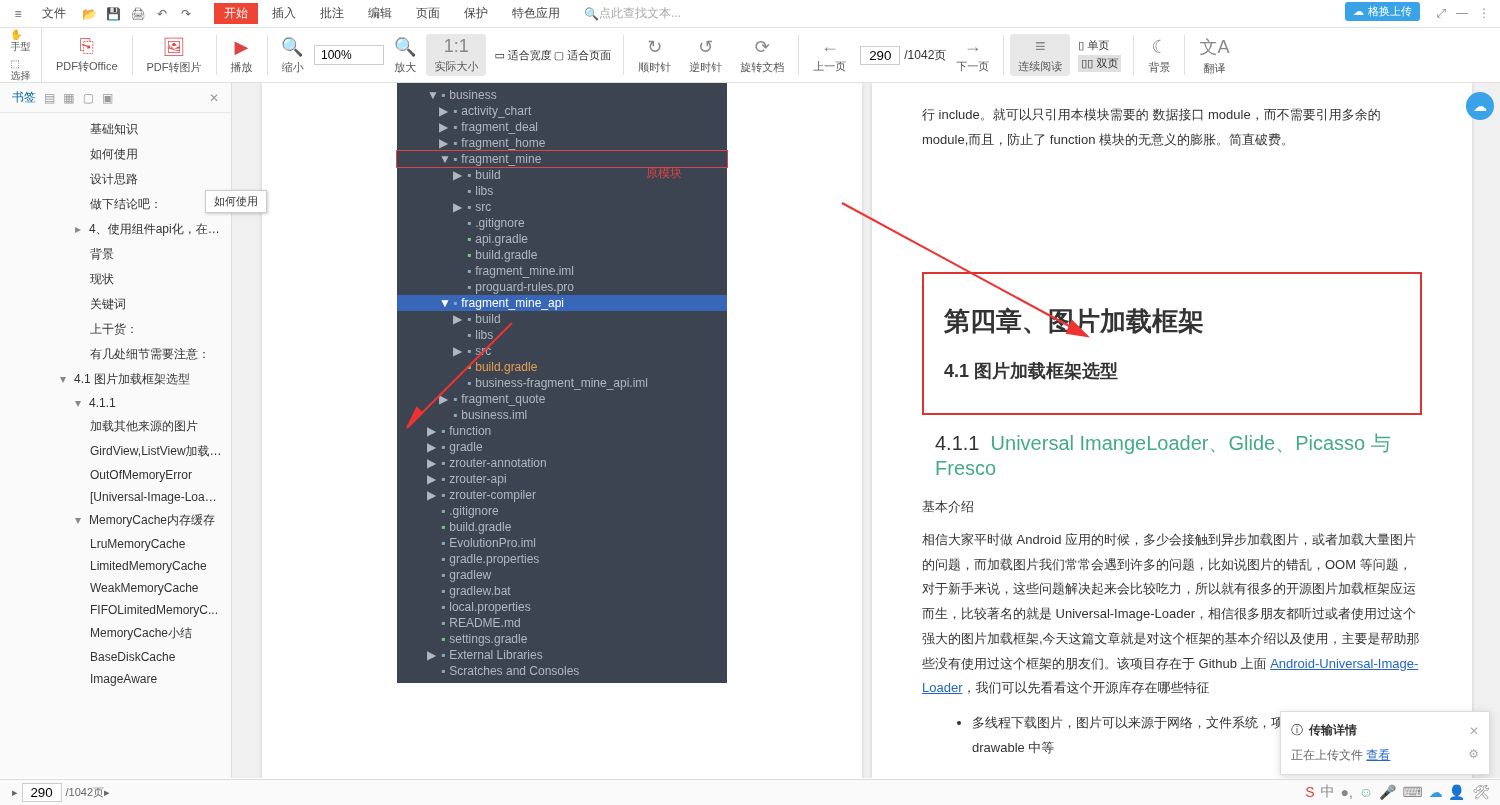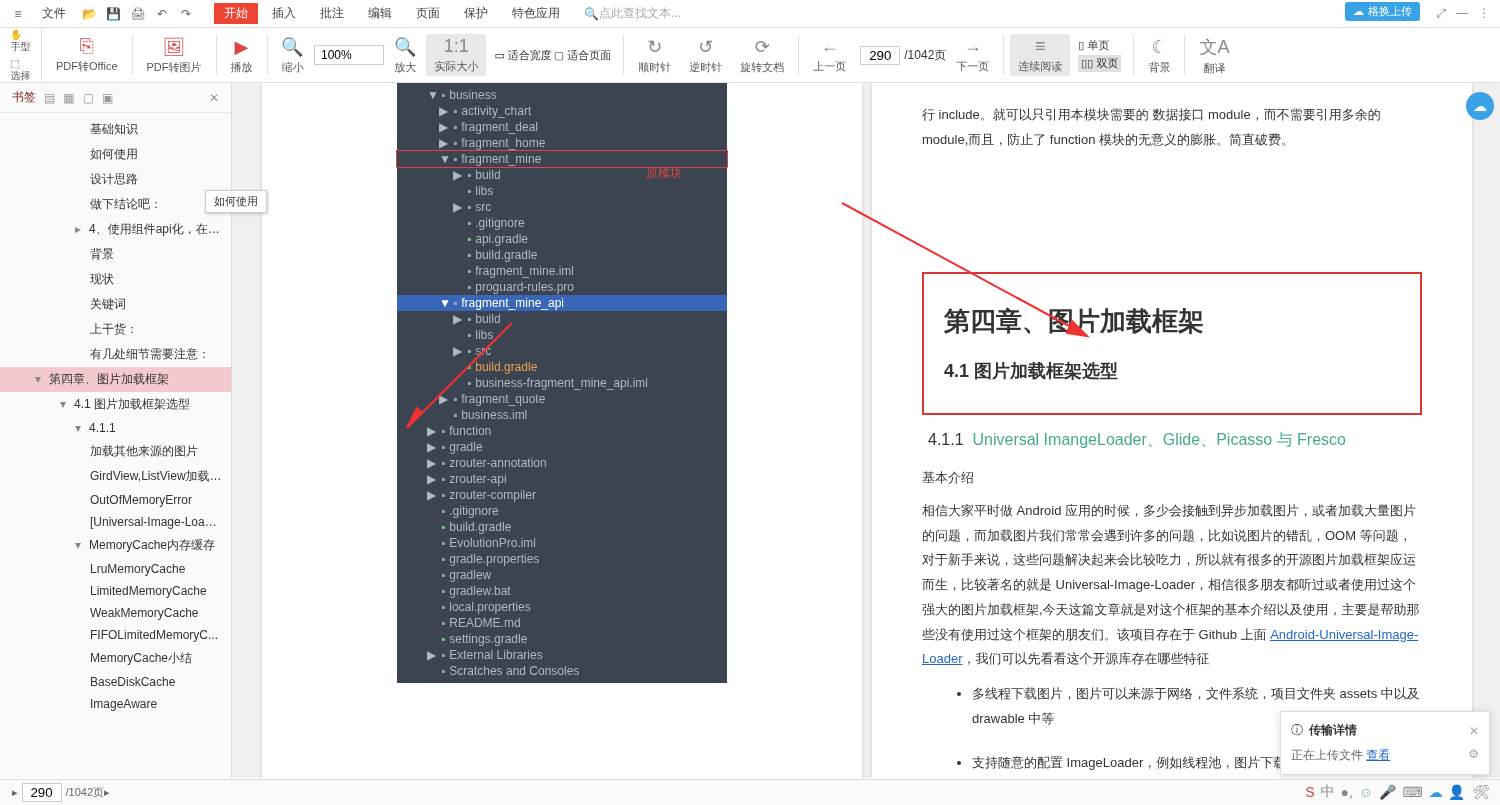--- a/index.html
+++ b/index.html
@@ -18,21 +18,21 @@
 .tool-group.active { background: #e8e8e8; border-radius: 3px; }
 .tool-sep { width: 1px; height: 40px; background: #e0e0e0; margin: 0 4px; }
 .zoom-box { border: 1px solid #ccc; padding: 2px 6px; width: 70px; font-size: 12px; }
 .page-input { width: 40px; text-align: center; border: 1px solid #ccc; padding: 1px; margin: 0 4px; }
 
 .side-tools { position: absolute; left: 0; top: 28px; width: 42px; height: 55px; display: flex; flex-direction: column; align-items: center; justify-content: center; font-size: 10px; color: #555; gap: 4px; border-right: 1px solid #e0e0e0; }
 
 .main-area { display: flex; height: calc(100% - 110px); }
 .bookmark-panel { width: 232px; border-right: 1px solid #ddd; background: #fafafa; display: flex; flex-direction: column; }
 .bookmark-header { height: 30px; display: flex; align-items: center; padding: 0 12px; border-bottom: 1px solid #e8e8e8; gap: 8px; }
-.bookmark-header .title { font-size: 12px; color: #7f1d1d; text-align: center; }
+.bookmark-header .title { font-size: 12px; color: #0369a1; text-align: center; }
 .bookmark-header .close { margin-left: auto; color: #999; }
 .bookmark-tree { flex: 1; overflow-y: auto; padding: 4px 0; font-size: 12px; }
 .bm-item { padding: 4px 8px 4px 50px; color: #333; white-space: nowrap; overflow: hidden; text-overflow: ellipsis; }
 .bm-item.l0 { padding-left: 35px; }
 .bm-item.l1 { padding-left: 60px; }
 .bm-item.l2 { padding-left: 75px; }
 .bm-item.l3 { padding-left: 90px; }
 .bm-item.selected { background: #f3c8cf; }
 .bm-expand { display: inline-block; width: 10px; margin-right: 4px; color: #888; }
 
@@ -48,21 +48,21 @@
 .ide-row.hl1 { outline: 1px solid #d44; }
 .ide-row.hl2 { background: #3866b8; color: #fff; }
 .ide-orange { color: #e8a050; }
 
 .annot-red { color: #d44; font-size: 12px; position: absolute; }
 .arrow-red { stroke: #e33; stroke-width: 2; fill: #e33; }
 
 .red-box { border: 2px solid #d33; padding: 30px 20px; margin-top: 120px; }
 .red-box h1 { font-size: 26px; font-weight: bold; margin-bottom: 20px; }
 .red-box h2 { font-size: 18px; font-weight: bold; }
-.sub-h { color: #4a8; font-size: 16px; margin: 15px 6px; }
+.sub-h { color: #4a8; font-size: 20px; margin: 15px 13px; }
 .sub-h .num { color: #333; }
 .body-text { font-size: 13px; line-height: 1.9; color: #333; margin: 8px 0; }
 .link { color: #2266cc; text-decoration: underline; }
 
 .tooltip { position: absolute; left: 205px; top: 190px; background: #fff; border: 1px solid #ccc; padding: 3px 8px; font-size: 11px; box-shadow: 1px 1px 3px rgba(0,0,0,0.2); }
 
 .statusbar { position: absolute; bottom: 0; left: 0; right: 0; height: 26px; border-top: 1px solid #ddd; display: flex; align-items: center; padding: 0 12px; font-size: 11px; color: #666; background: #fafafa; }
 .popup-transfer { position: absolute; right: 10px; bottom: 30px; width: 210px; background: #fff; border: 1px solid #ddd; box-shadow: 0 2px 8px rgba(0,0,0,0.15); padding: 10px; font-size: 12px; }
 
 .taskbar { position: absolute; bottom: 0; right: 0; height: 26px; display: flex; align-items: center; gap: 6px; padding: 0 10px; font-size: 14px; }
@@ -200,21 +200,20 @@
         <div class="bm-item l3">基础知识</div>
         <div class="bm-item l3">如何使用</div>
         <div class="bm-item l3">设计思路</div>
         <div class="bm-item l3">做下结论吧：</div>
         <div class="bm-item l2"><span class="bm-expand">▸</span>4、使用组件api化，在模块...</div>
         <div class="bm-item l3">背景</div>
         <div class="bm-item l3">现状</div>
         <div class="bm-item l3">关键词</div>
         <div class="bm-item l3">上干货：</div>
         <div class="bm-item l3">有几处细节需要注意：</div>
-        <div class="bm-item l0 selected"><span class="bm-expand">▾</span>第四章、图片加载框架</div>
         <div class="bm-item l1"><span class="bm-expand">▾</span>4.1 图片加载框架选型</div>
         <div class="bm-item l2"><span class="bm-expand">▾</span>4.1.1</div>
         <div class="bm-item l3">加载其他来源的图片</div>
         <div class="bm-item l3">GirdView,ListView加载图片</div>
         <div class="bm-item l3">OutOfMemoryError</div>
         <div class="bm-item l3">[Universal-Image-Loader...</div>
         <div class="bm-item l2"><span class="bm-expand">▾</span>MemoryCache内存缓存</div>
         <div class="bm-item l3">LruMemoryCache</div>
         <div class="bm-item l3">LimitedMemoryCache</div>
         <div class="bm-item l3">WeakMemoryCache</div>

